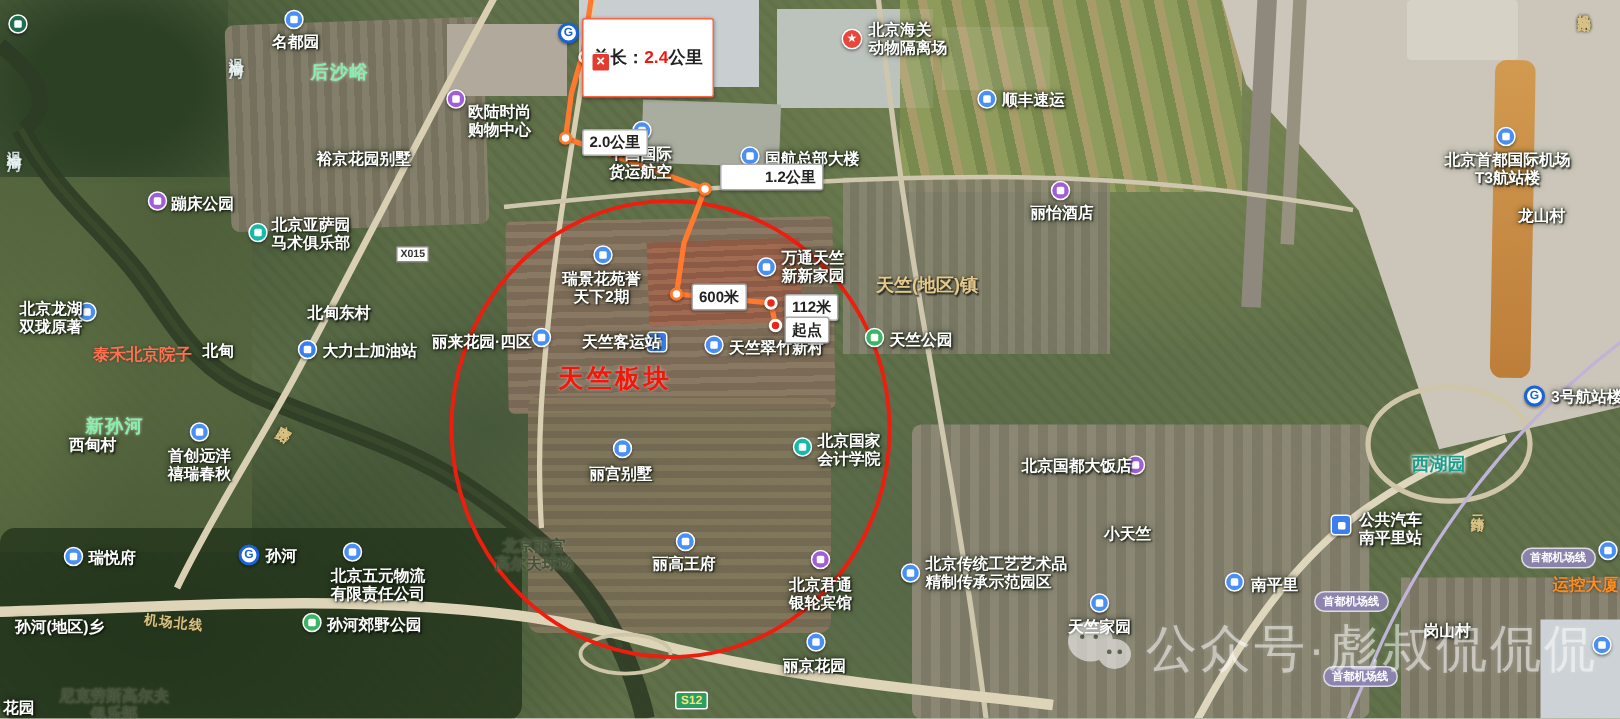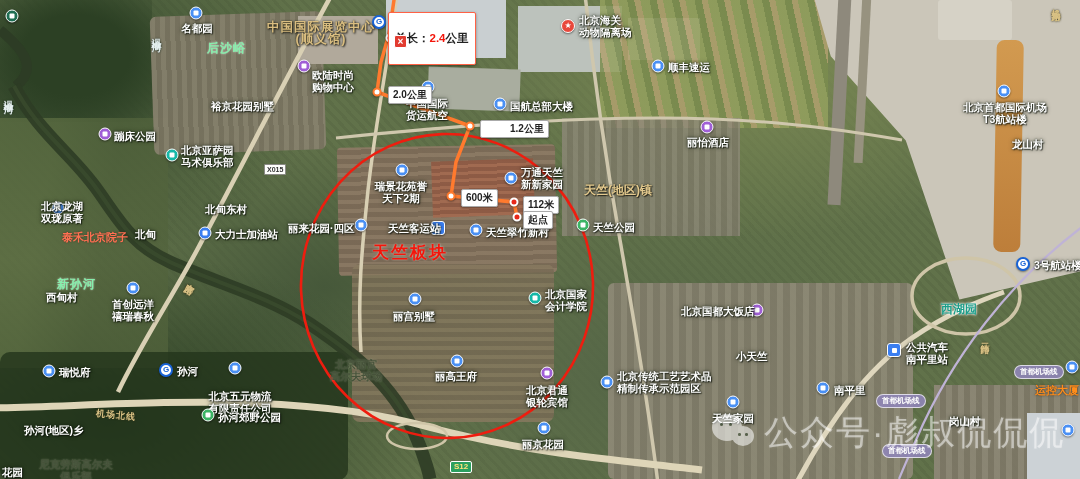--- a/index.html
+++ b/index.html
@@ -163,24 +163,20 @@
       <div class="plbl ls-white" style="left: 579px; top: 14px;">
         <div>北京海关</div>
         <div>动物隔离场</div>
       </div>
       <div class="mk mk-pin" style="left: 658px; top: 66px; background: rgb(74, 144, 244);">
         <span class="glyph"></span>
       </div>
       <div class="plbl ls-white" style="left: 668px; top: 61px;">
         <div>顺丰速运</div>
       </div>
-      <div class="plbl ls-tan-lg ac" style="left: 321px; top: 21px;">
-        <div>中国国际展览中心</div>
-        <div>(顺义馆)</div>
-      </div>
       <div class="plbl ls-red-lg" style="left: 207px; top: 42px;">
         <div>后沙峪</div>
       </div>
       <div class="plbl ls-river" style="left: 150px; top: 30px;">
         <div>温榆河</div>
       </div>
       <div class="plbl ls-river" style="left: 2px; top: 92px;">
         <div>温榆河</div>
       </div>
       <div class="mk mk-pin" style="left: 428px; top: 87px; background: rgb(74, 144, 244);">
@@ -221,21 +217,21 @@
       <div class="mk mk-pin" style="left: 172px; top: 155px; background: rgb(22, 184, 168);">
         <span class="glyph"></span>
       </div>
       <div class="plbl ls-white" style="left: 181px; top: 144px;">
         <div>北京亚萨园</div>
         <div>马术俱乐部</div>
       </div>
       <div class="mk mk-pin" style="left: 58px; top: 208px; background: rgb(74, 144, 244);">
         <span class="glyph"></span>
       </div>
-      <div class="plbl ls-white" style="left: 13px; top: 200px; margin-left: 28px;">
+      <div class="plbl ls-white" style="left: 13px; top: 200px;">
         <div>北京龙湖</div>
         <div>双珑原著</div>
       </div>
       <div class="plbl ls-white" style="left: 205px; top: 203px;">
         <div>北甸东村</div>
       </div>
       <div class="plbl ls-white" style="left: 135px; top: 228px;">
         <div>北甸</div>
       </div>
       <div class="mk mk-gas" style="left: 205px; top: 233px; background: rgb(58, 126, 240);">
@@ -362,31 +358,31 @@
       <div class="plbl ls-white" style="left: 59px; top: 366px;">
         <div>瑞悦府</div>
       </div>
       <div class="mk mk-metro" style="left: 166px; top: 370px;">G</div>
       <div class="plbl ls-white" style="left: 177px; top: 365px;">
         <div>孙河</div>
       </div>
       <div class="mk mk-pin" style="left: 235px; top: 368px; background: rgb(74, 144, 244);">
         <span class="glyph"></span>
       </div>
-      <div class="plbl ls-white ac" style="left: 240px; top: 378px; margin-top: 12px;">
+      <div class="plbl ls-white ac" style="left: 252px; top: 378px;">
         <div>北京五元物流</div>
         <div>有限责任公司</div>
       </div>
       <div class="mk mk-pin" style="left: 208px; top: 415px; background: rgb(60, 180, 101);">
         <span class="glyph"></span>
       </div>
       <div class="plbl ls-white" style="left: 218px; top: 411px;">
         <div>孙河郊野公园</div>
       </div>
-      <div class="plbl ls-white" style="left: 24px; top: 412px; margin-top: 12px;">
+      <div class="plbl ls-white" style="left: 10px; top: 412px;">
         <div>孙河(地区)乡</div>
       </div>
       <div class="plbl ls-olive ac" style="left: 76px; top: 458px;">
         <div>尼克劳斯高尔夫</div>
         <div>俱乐部</div>
       </div>
       <div class="plbl ls-white" style="left: 2px; top: 466px;">
         <div>花园</div>
       </div>
       <div class="mk mk-pin" style="left: 733px; top: 402px; background: rgb(74, 144, 244);">
@@ -430,21 +426,21 @@
       <div class="road-lbl vert" style="transform: rotate(30deg); left: 188px; top: 278px;">京密路</div>
       <div class="road-lbl" style="transform: rotate(6deg); left: 96px; top: 409px;">机场北线</div>
       <div class="road-lbl vert" style="left: 978px; top: 336px;">二纬路</div>
       <div class="road-lbl vert" style="left: 1049px; top: 2px;">机场东路</div>
       <div class="badge badge-white" style="left: 264px; top: 164px;">X015</div>
       <div class="badge badge-s12" style="left: 450px; top: 461px;">S12</div>
       <div class="badge badge-pill" style="left: 876px; top: 394px;">首都机场线</div>
       <div class="badge badge-pill" style="left: 882px; top: 444px;">首都机场线</div>
       <div class="badge badge-pill" style="left: 1014px; top: 365px;">首都机场线</div>
       <div class="dist" style="left: 388px; top: 86px;">2.0公里</div>
-      <div class="dist" style="left: 480px; top: 120px; padding-left: 29px;">1.2公里</div>
+      <div class="dist" style="left: 480px; top: 109px; padding-left: 29px;">1.2公里</div>
       <div class="dist" style="left: 461px; top: 189px;">600米</div>
       <div class="dist" style="left: 523px; top: 196px;">112米</div>
       <div class="dist" style="left: 523px; top: 211px;">起点</div>
       <div class="wp wp-red" style="left: 390px; top: 38px;"></div>
       <div class="wp" style="left: 377px; top: 92px;"></div>
       <div class="wp" style="left: 470px; top: 126px;"></div>
       <div class="wp" style="left: 451px; top: 196px;"></div>
       <div class="wp wp-red" style="left: 514px; top: 202px;"></div>
       <div class="wp wp-red" style="left: 517px; top: 217px;"></div>
     </div>

